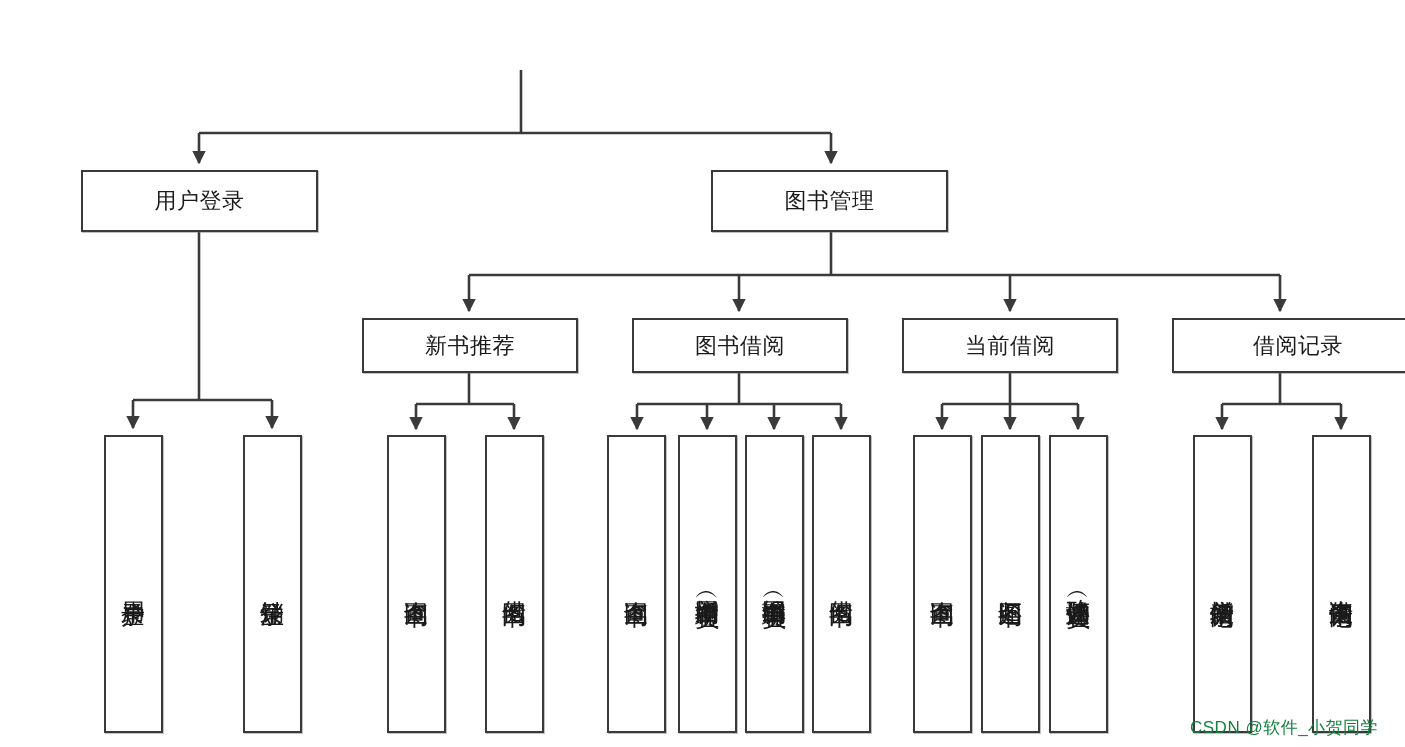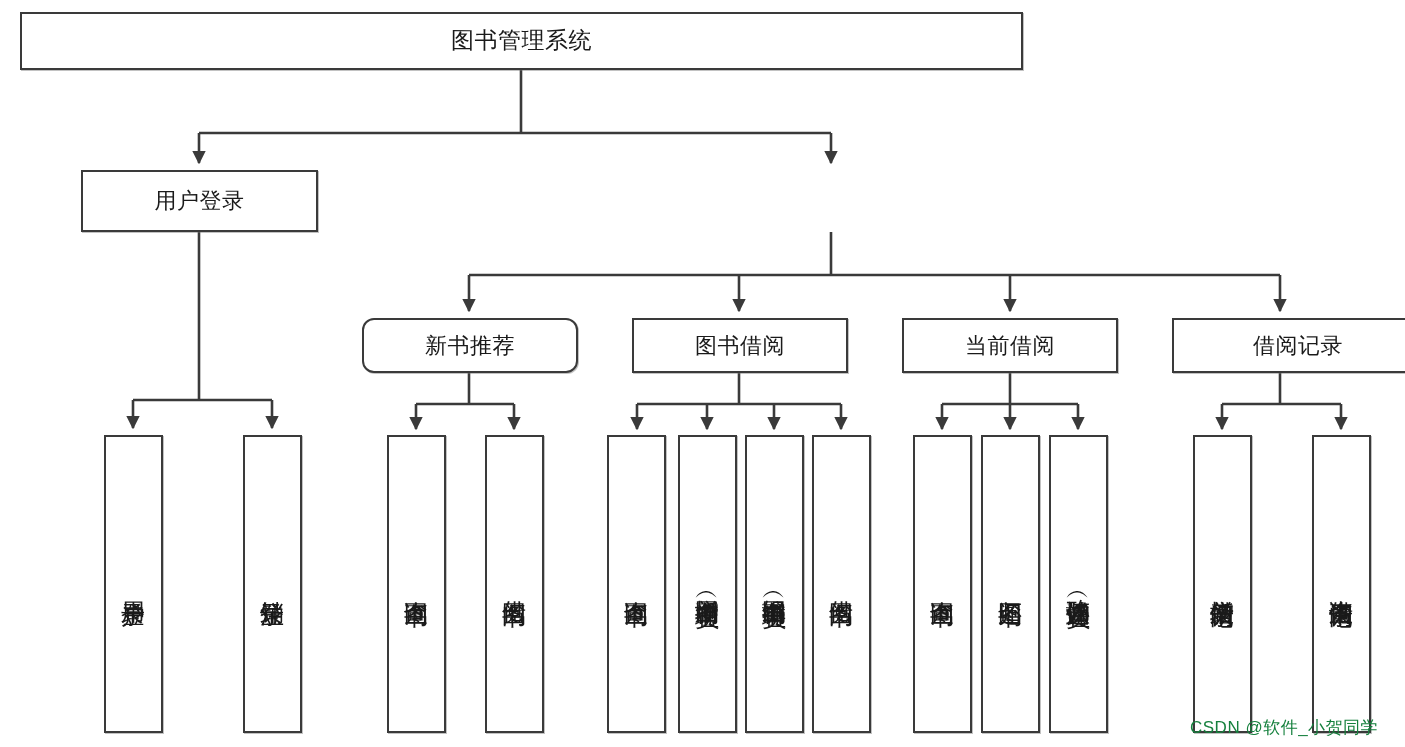--- a/index.html
+++ b/index.html
@@ -117,29 +117,29 @@
       <path d="M 1010 404 L 1010 429" marker-end="url(#arrow)"></path>
       <path d="M 1078 404 L 1078 429" marker-end="url(#arrow)"></path>
 
       <path d="M 1280 373 L 1280 404"></path>
       <path d="M 1222 404 L 1341 404"></path>
       <path d="M 1222 404 L 1222 429" marker-end="url(#arrow)"></path>
       <path d="M 1341 404 L 1341 429" marker-end="url(#arrow)"></path>
     </g>
   </svg>
 
-  <div class="node node-root" style="left:20px; top:12px; width:1003px; height:58px;">
-    <span class="label">图书管理系统</span>
-  </div>
 
   <div class="node node-l2" style="left:81px; top:170px; width:237px; height:62px;">
     <span class="label">用户登录</span>
   </div>
+  <div class="node node-l2" style="left:711px; top:170px; width:237px; height:62px;">
+    <span class="label">图书管理</span>
+  </div>
 
-  <div class="node node-l3" style="left:362px; top:318px; width:216px; height:55px;border-radius:12px;">
+  <div class="node node-l3" style="left:362px; top:318px; width:216px; height:55px;">
     <span class="label">新书推荐</span>
   </div>
   <div class="node node-l3" style="left:902px; top:318px; width:216px; height:55px;">
     <span class="label">当前借阅</span>
   </div>
   <div class="node node-l3" style="left:632px; top:318px; width:216px; height:55px;">
     <span class="label">图书借阅</span>
   </div>
   <div class="node node-l3" style="left:1172px; top:318px; width:252px; height:55px;">
     <span class="label">借阅记录</span>

